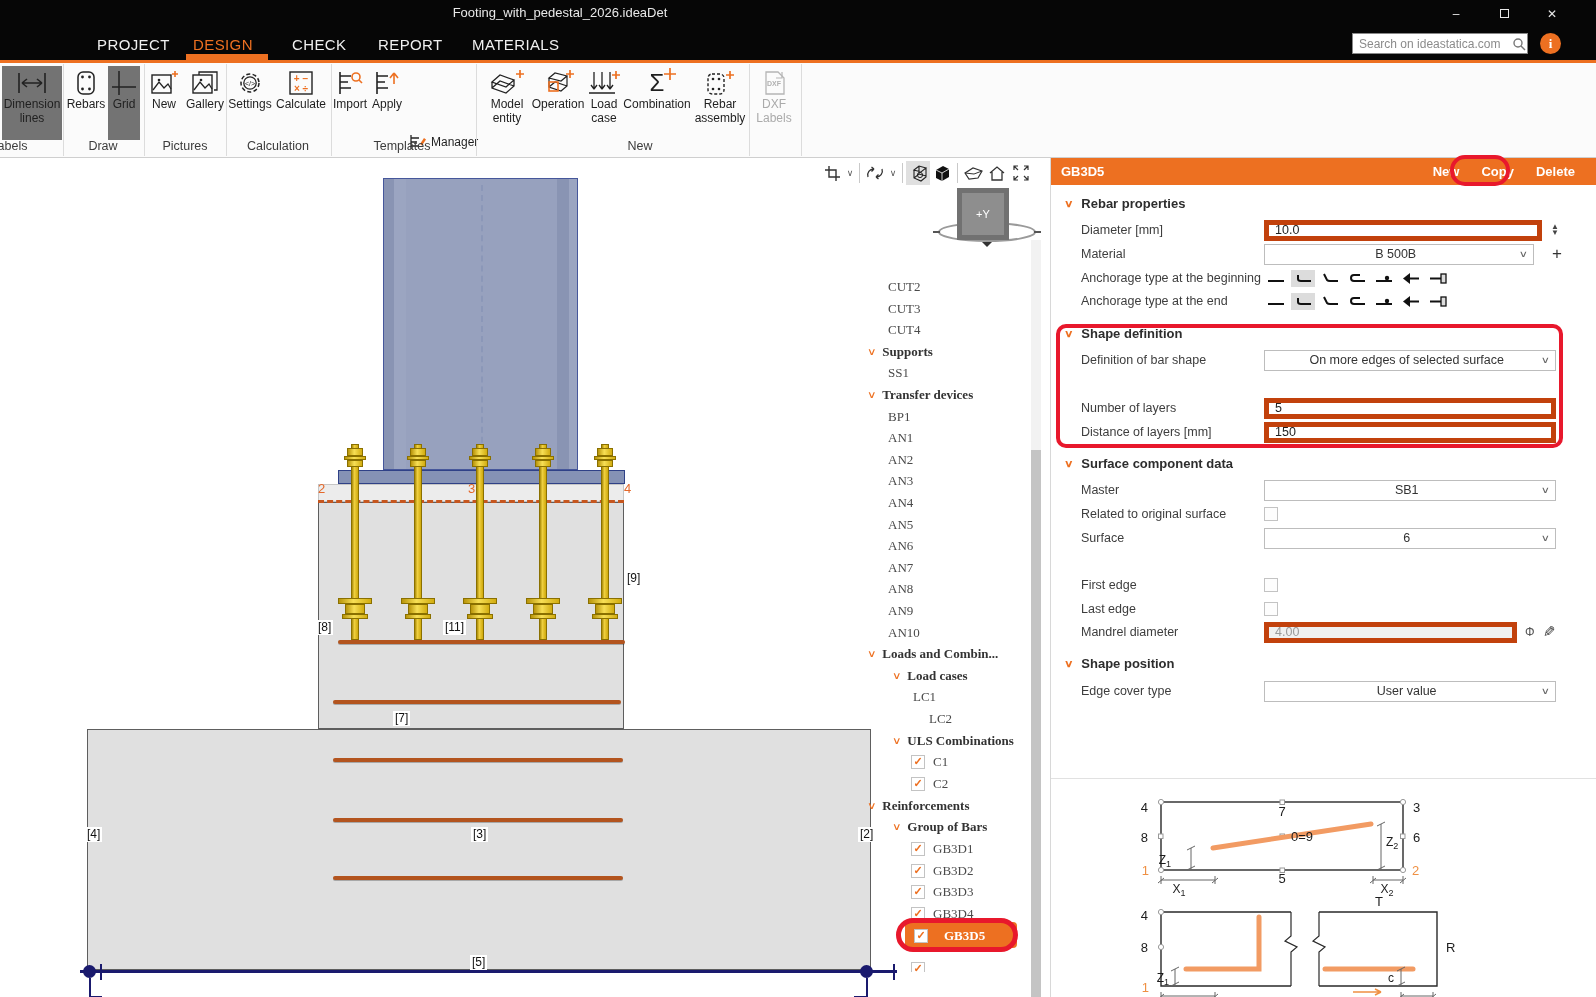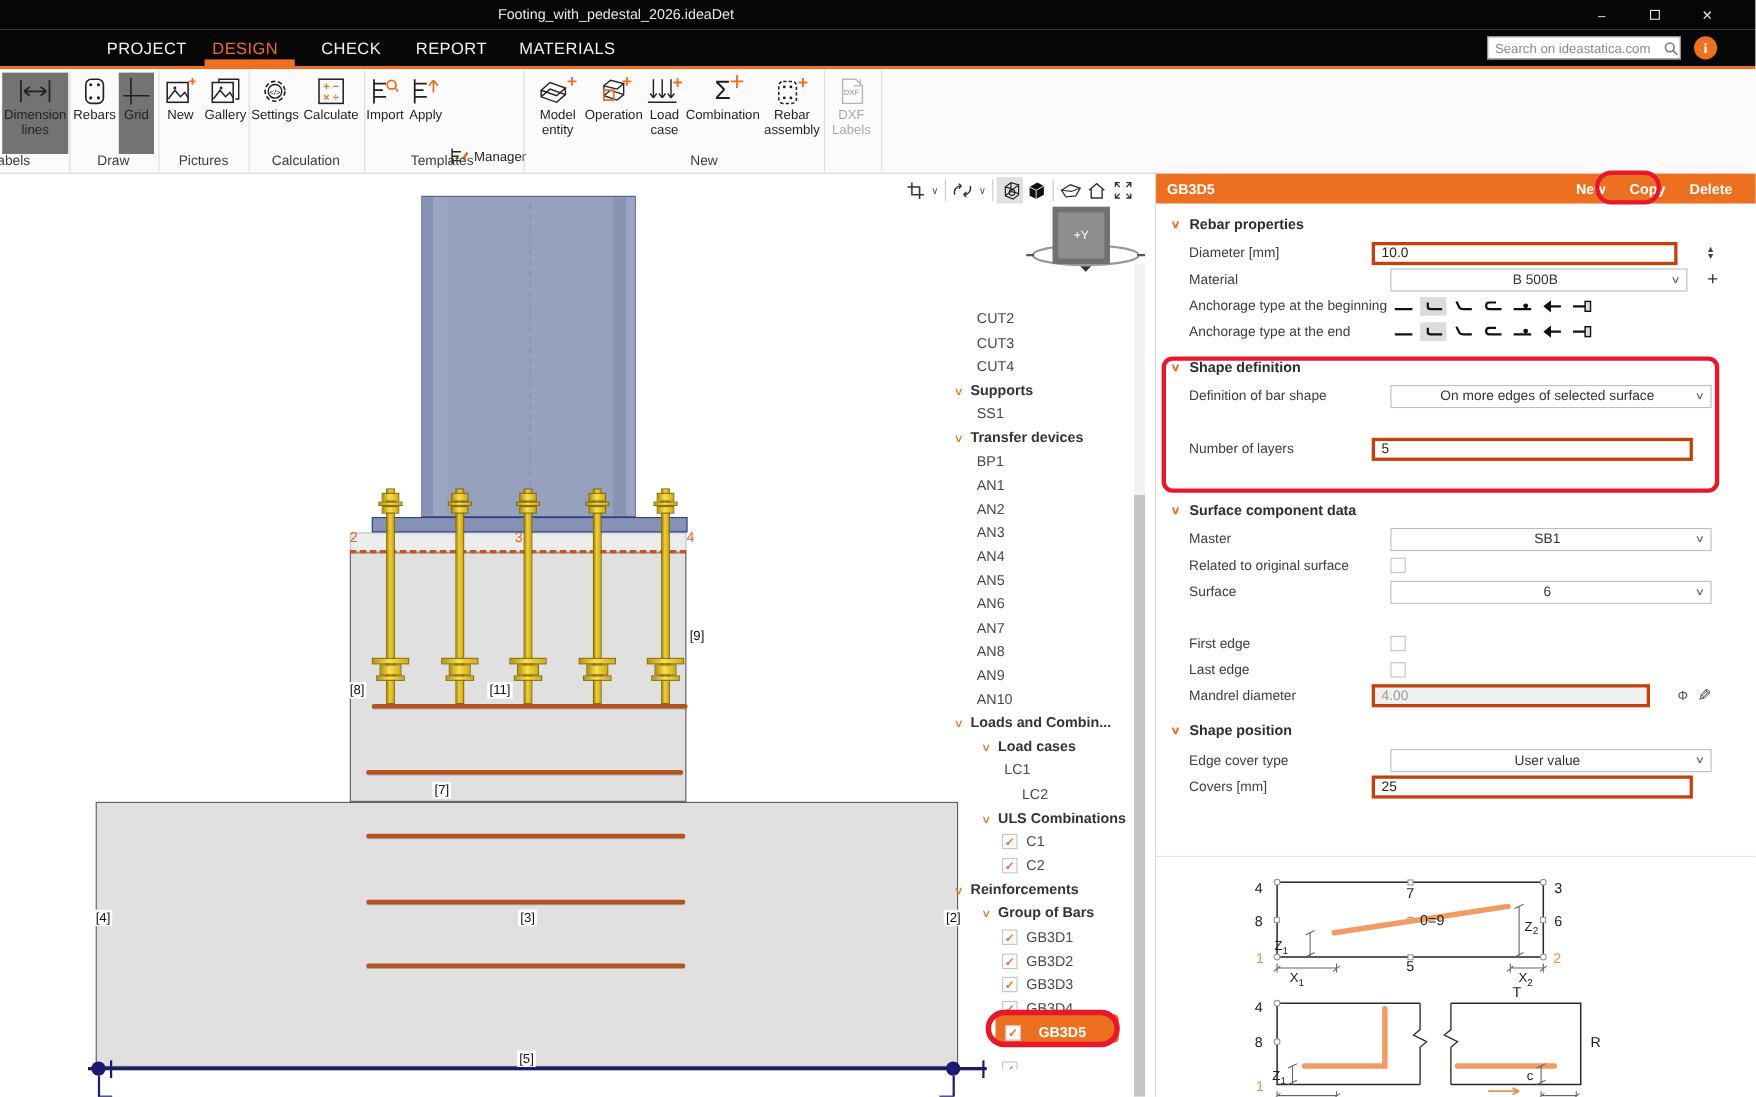--- a/index.html
+++ b/index.html
@@ -57,38 +57,38 @@
   
   .vtool { position:absolute; top:161px; height:24px; display:flex; align-items:center; }
   .vbtn { width:24px; height:24px; display:flex; align-items:center; justify-content:center; }
   .vbtn.sel { background:#e0e0e0; }
   .vsep { width:1px; height:20px; background:#c9c9c9; margin:0 3px; }
   .vchev { font-size:9px; color:#555; width:12px; text-align:center; }
   .viewcube { position:absolute; left:957px; top:188px; width:52px; height:52px; background:#8e8e8e; border:5px solid #717171; color:#fff; font-size:11px; display:flex; align-items:center; justify-content:center; }
 
   
   .tree { position:absolute; left:865px; top:268px; width:172px; height:704px; overflow:hidden; font-size:13px; color:#4a4a4a; }
-  .trow { position:absolute; height:21px; display:flex; align-items:flex-end; white-space:nowrap; }
+  .trow { position:absolute; height:21px; display:flex; align-items:center; white-space:nowrap;font-family:Liberation Serif, serif; }
   .trow .hdr { font-weight:bold; color:#333; }
   .tchev { color:#ed7021; font-size:10px; margin-right:7px; transform:scaleX(1.3); }
   .cb { width:14px; height:14px; border:1px solid #c3c3c3; background:#fff; display:inline-flex; align-items:center; justify-content:center; color:#ed7021; font-size:11px; font-weight:bold; margin-right:8px; }
   .selpill { position:absolute; left:37px; top:-3px; width:112px; height:26px; background:#ed7021; border-radius:4px; }
   .vscroll { position:absolute; left:1031px; top:240px; width:10px; height:757px; background:#f2f2f2; }
   .vthumb { position:absolute; left:0; width:10px; top:210px; height:547px; background:#c4c4c4; }
 
   
   .panel { position:absolute; left:1050px; top:158px; width:546px; height:839px; background:#fff; border-left:1px solid #d8d8d8; font-size:12.5px; color:#333; }
   .phead { position:absolute; left:0; top:0; width:546px; height:27px; background:#ed7021; color:#fff; display:flex; align-items:center; }
   .phead .ptitle { font-weight:bold; font-size:13px; margin-left:10px; flex:1; }
   .pact { font-weight:bold; font-size:13px; margin-right:22px; cursor:default; }
   .psec { position:absolute; display:flex; align-items:center; gap:9px; font-weight:bold; font-size:13px; color:#2d2d2d; left:14px; }
   .psec .tchev { margin:0; }
   .prow { position:absolute; left:0; width:546px; height:22px; display:flex; align-items:center; }
   .plabel { position:absolute; left:30px; color:#3d3d3d; }
-  .pinput { position:absolute; left:196px; height:21px; border:3px solid #c2410c; background:#fff; font-size:12.5px; color:#222; padding:0 6px; font-family:"Liberation Sans",sans-serif; }
+  .pinput { position:absolute; left:213px; height:21px; border:5px solid #c2410c; background:#fff; font-size:12.5px; color:#222; padding:0 6px; font-family:"Liberation Sans",sans-serif; }
   .pinput:disabled { background:#f0f0f0; color:#9a9a9a; }
   .pselect { position:absolute; left:213px; height:21px; border:1px solid #bdbdbd; background:#fff; display:flex; align-items:center; padding:0 6px; }
   .pselect span.val { flex:1;text-align:center; }
   .selchev { color:#666; font-size:9px; transform:scaleX(1.4); }
   .pcheck { position:absolute; left:213px; width:14px; height:14px; border:1px solid #c3c3c3; background:#fdfdfd; }
   .spinner { position:absolute; left:497px; width:14px; display:flex; flex-direction:column; align-items:center; color:#444; font-size:8px; line-height:6px; }
   .plusbtn { position:absolute; left:496px; font-size:17px; color:#333; width:20px; text-align:center; }
   .aicons { position:absolute; left:213px; display:flex; gap:3px; }
   .aicon { width:24px; height:17px; display:flex; align-items:center; justify-content:center; }
   .aicon.sel { background:#dcdcdc; }
@@ -687,20 +687,24 @@
     <span class="plabel">Definition of bar shape</span>
     <div class="pselect" style="width:292px">
         <span class="val">On more edges of selected surface</span>
         <span class="selchev">∨</span>
       </div>
   </div>
   <div class="prow" style="top:239px">
     <span class="plabel">Number of layers</span>
     <input class="pinput" style="width: 292px;" value="5">
   </div>
+  <div class="prow" style="top:263px">
+    <span class="plabel">Distance of layers [mm]</span>
+    <input class="pinput" style="width: 292px;" value="150">
+  </div>
 
   <div class="psec" style="top:298px">
       <span class="tchev">∨</span>
       <span>Surface component data</span>
     </div>
   <div class="prow" style="top:321px">
     <span class="plabel">Master</span>
     <div class="pselect" style="width:292px">
         <span class="val">SB1</span>
         <span class="selchev">∨</span>
@@ -735,24 +739,20 @@
   <div class="psec" style="top:498px">
       <span class="tchev">∨</span>
       <span>Shape position</span>
     </div>
   <div class="prow" style="top:522px">
     <span class="plabel">Edge cover type</span>
     <div class="pselect" style="width:292px">
         <span class="val">User value</span>
         <span class="selchev">∨</span>
       </div>
-  </div>
-  <div class="prow" style="top:546px">
-    <span class="plabel">Covers [mm]</span>
-    <input class="pinput" style="width: 292px;" value="25">
   </div>
 
   <div class="divline"></div>
 
   <svg class="abs" style="left:40px;top:626px" width="470" height="226" viewBox="0 0 470 226">
 
     <rect x="70" y="18" width="242" height="68" fill="none" stroke="#2a2a2a" stroke-width="1.4"></rect>
     <g fill="#fff" stroke="#999" stroke-width="1">
       <circle cx="70" cy="18" r="2.6"></circle>
         <circle cx="312" cy="18" r="2.6"></circle>

